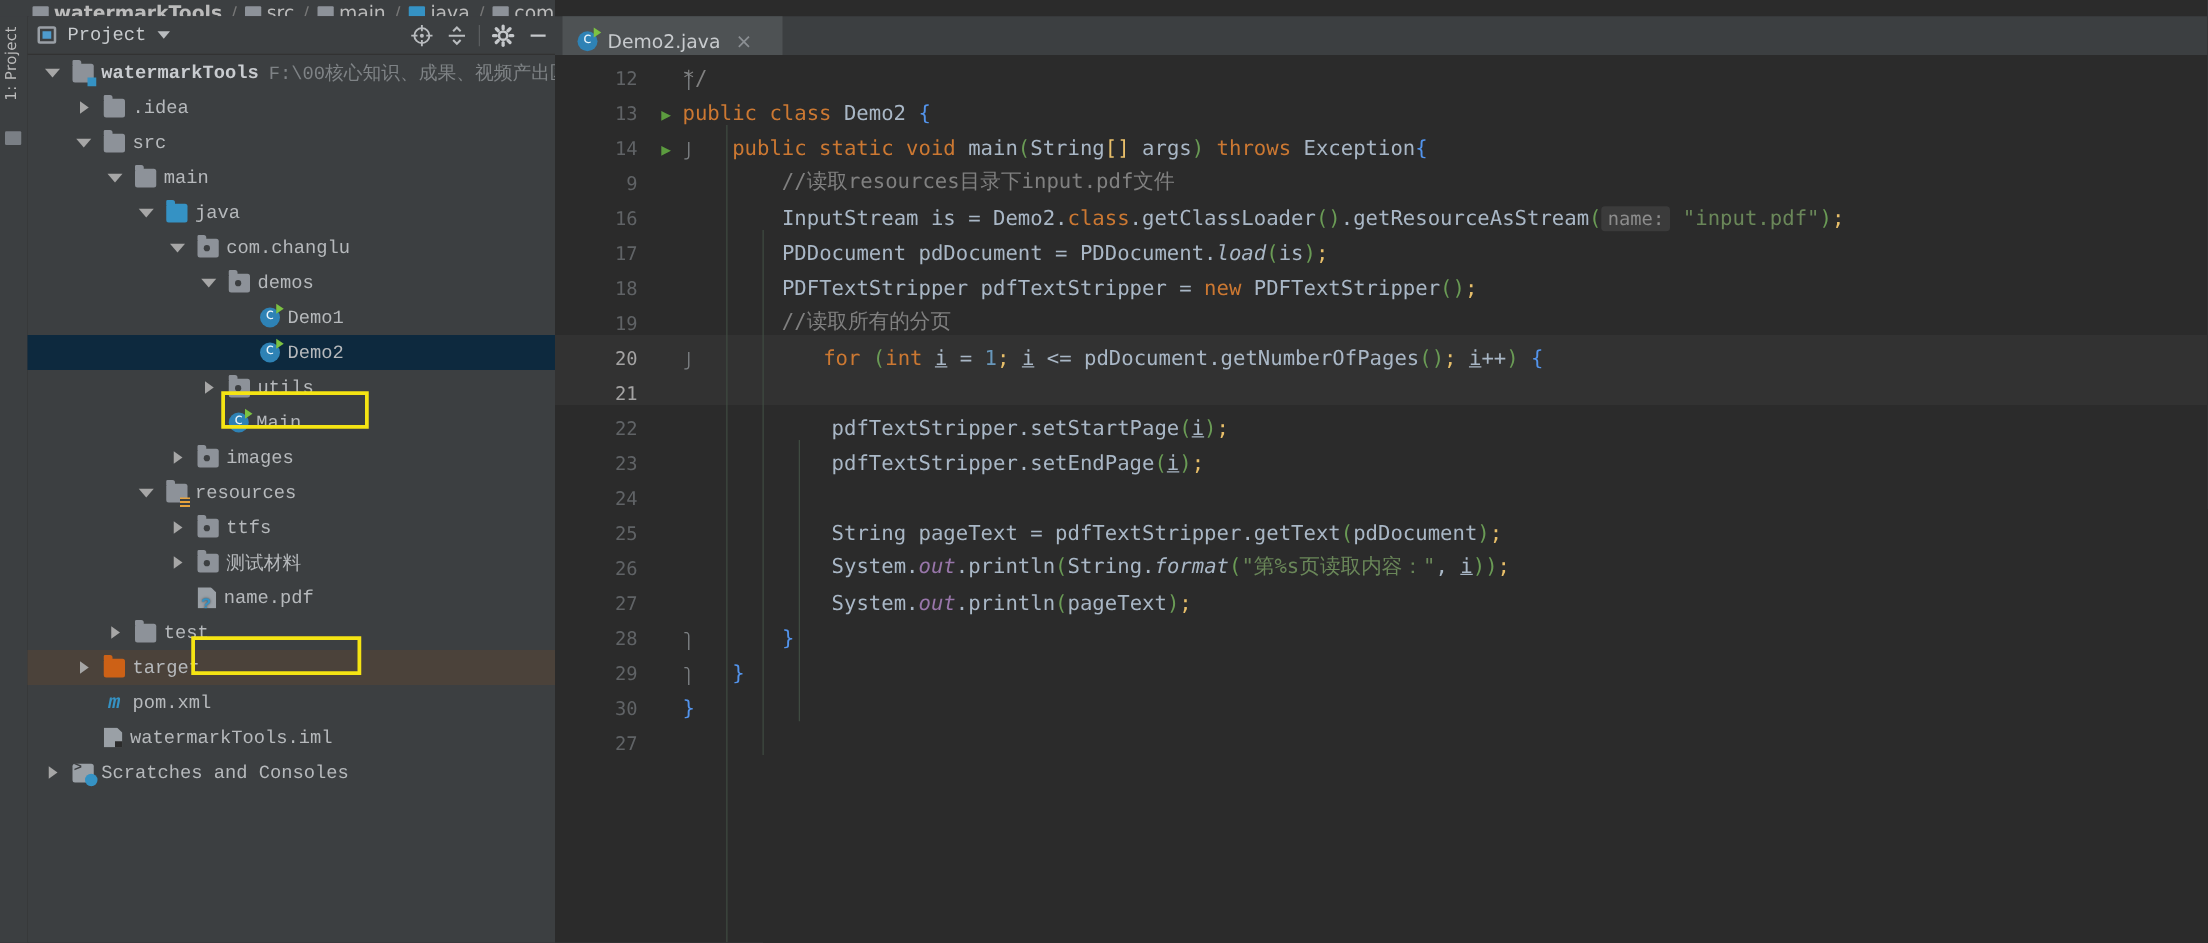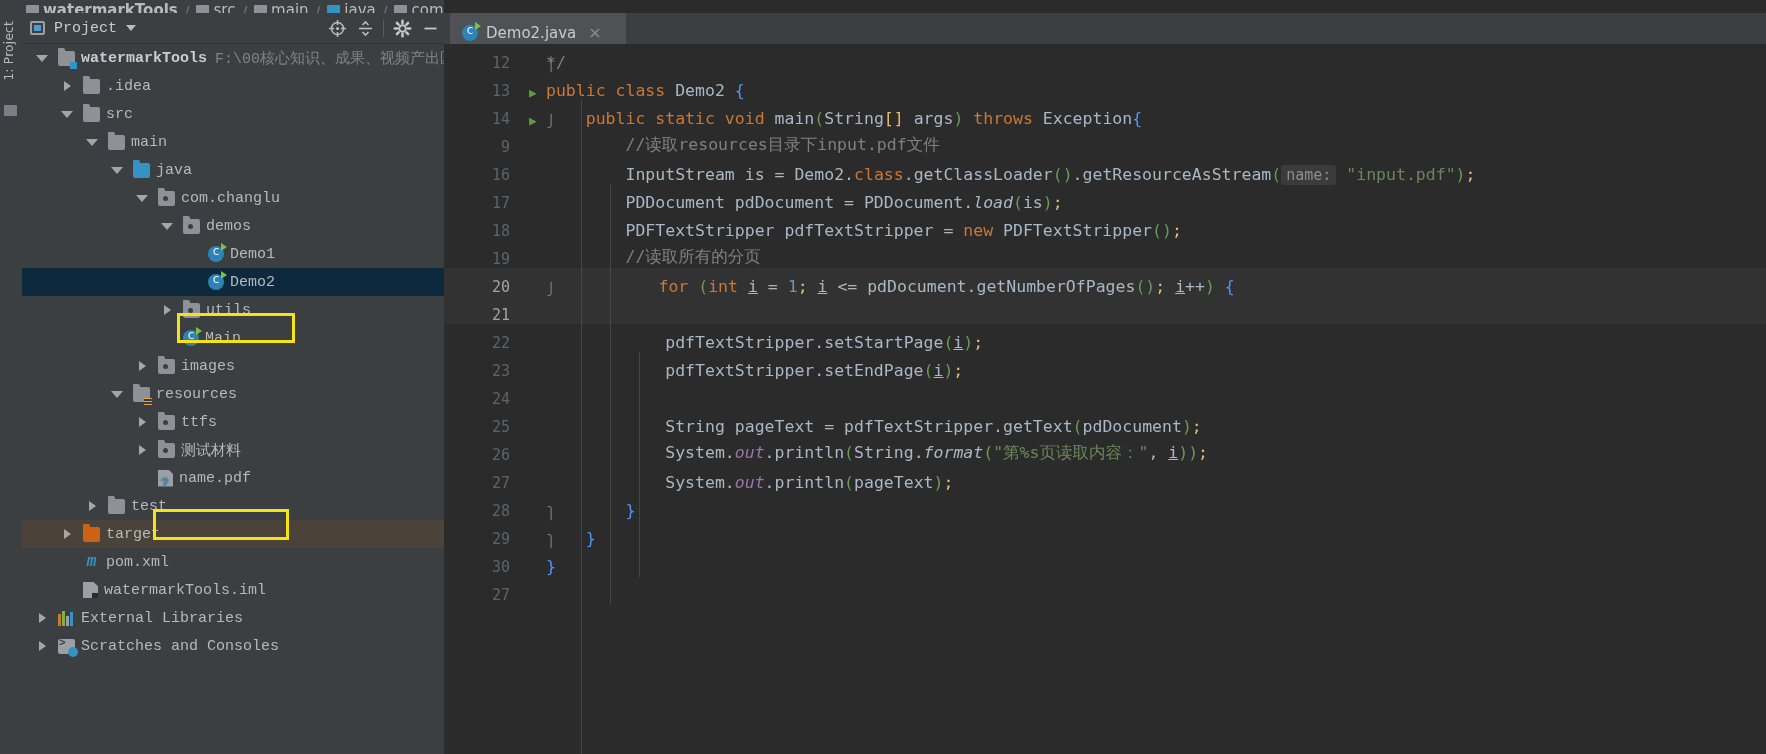--- a/index.html
+++ b/index.html
@@ -565,34 +565,20 @@
           <span style="display: inline-block; flex: 0 0 auto; width: 8px;"></span>
           <span class="ico-iml"></span>
           <span class="tlabel">watermarkTools.iml</span>
         </div>
         <div class="trow">
           <span style="display: inline-block; flex: 0 0 auto; width: 12px;"></span>
           <span class="tw-slot">
             <span class="twist"></span>
           </span>
           <span style="display: inline-block; flex: 0 0 auto; width: 8px;"></span>
-          <span class="ico-libs">
-            <i style="background:#c97a2e;height:12px"></i>
-            <i style="background:#7cb342;height:15px"></i>
-            <i style="background:#9aa0a6;height:10px"></i>
-            <i style="background:#3592c4;height:14px"></i>
-          </span>
-          <span class="tlabel">External Libraries</span>
-        </div>
-        <div class="trow">
-          <span style="display: inline-block; flex: 0 0 auto; width: 12px;"></span>
-          <span class="tw-slot">
-            <span class="twist"></span>
-          </span>
-          <span style="display: inline-block; flex: 0 0 auto; width: 8px;"></span>
           <span class="ico-scratch"></span>
           <span class="tlabel">Scratches and Consoles</span>
         </div>
       </div>
 
     <div class="hl-box" style="left:155px; top:300px; width:118px; height:30px;"></div>
     <div class="hl-box" style="left:131px; top:496px; width:136px; height:31px;"></div>
   </div>
 
   <div class="editor-area">

